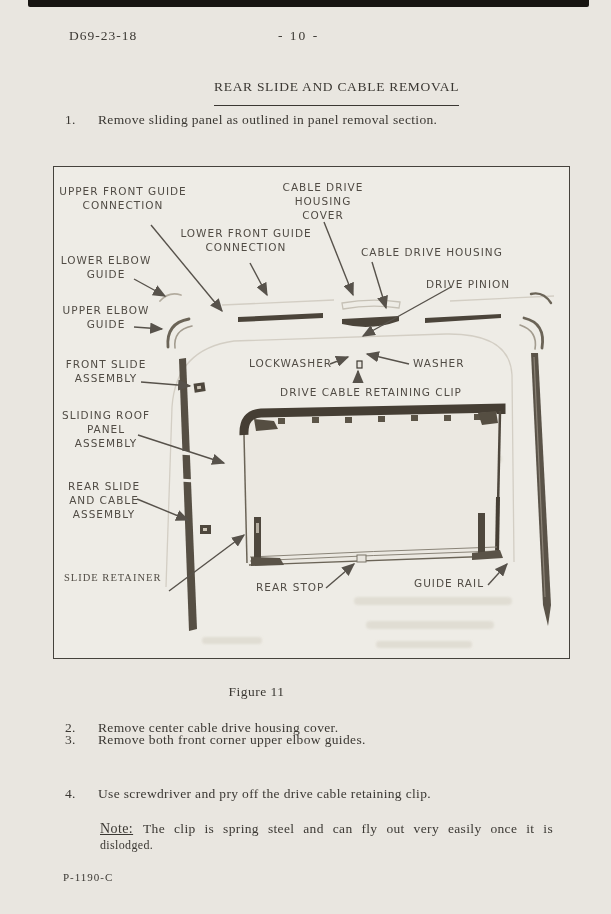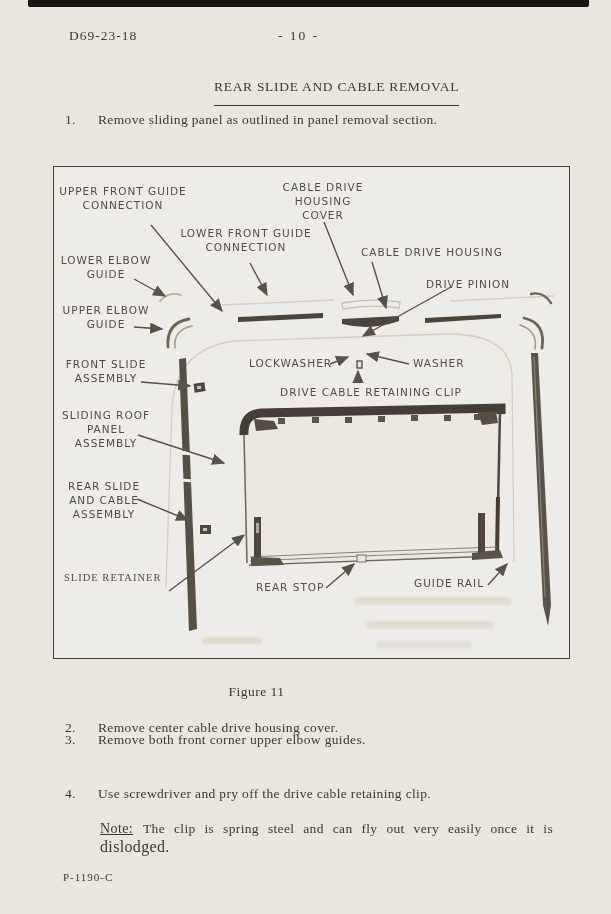--- a/index.html
+++ b/index.html
@@ -22,21 +22,21 @@
     border-bottom:1.2px solid #3b3833;padding-bottom:10px;
   }
   .step{position:absolute;left:65px;font-size:13.5px;letter-spacing:0.35px;width:500px;}
   .step .num{display:inline-block;width:33px;}
   .caption{position:absolute;left:0;top:684px;width:495px;text-align:center;
     font-size:13.5px;letter-spacing:0.5px;text-indent:18px;}
   .note-label{position:absolute;left:100px;top:821px;font-size:14px;
     text-decoration:underline;letter-spacing:0.4px;}
   .note-line1{position:absolute;left:143px;top:821px;width:410px;font-size:13.5px;
     letter-spacing:0.35px;text-align:justify;text-align-last:justify;}
-  .note-line2{position:absolute;left:100px;top:838px;font-size:16px;letter-spacing:0.35px;}
+  .note-line2{position:absolute;left:100px;top:838px;font-size:12px;letter-spacing:0.35px;}
   .footer{position:absolute;left:63px;top:871px;font-size:11px;letter-spacing:1px;}
 
   .figure{
     position:absolute;left:53px;top:166px;width:517px;height:493px;
     border:1.5px solid #45423c;background:#eeece6;box-sizing:border-box;
   }
   .figure svg{position:absolute;left:0;top:0;width:510px;height:490px;}
   .fl{
     position:absolute;
     font-family:"DejaVu Sans", sans-serif;

